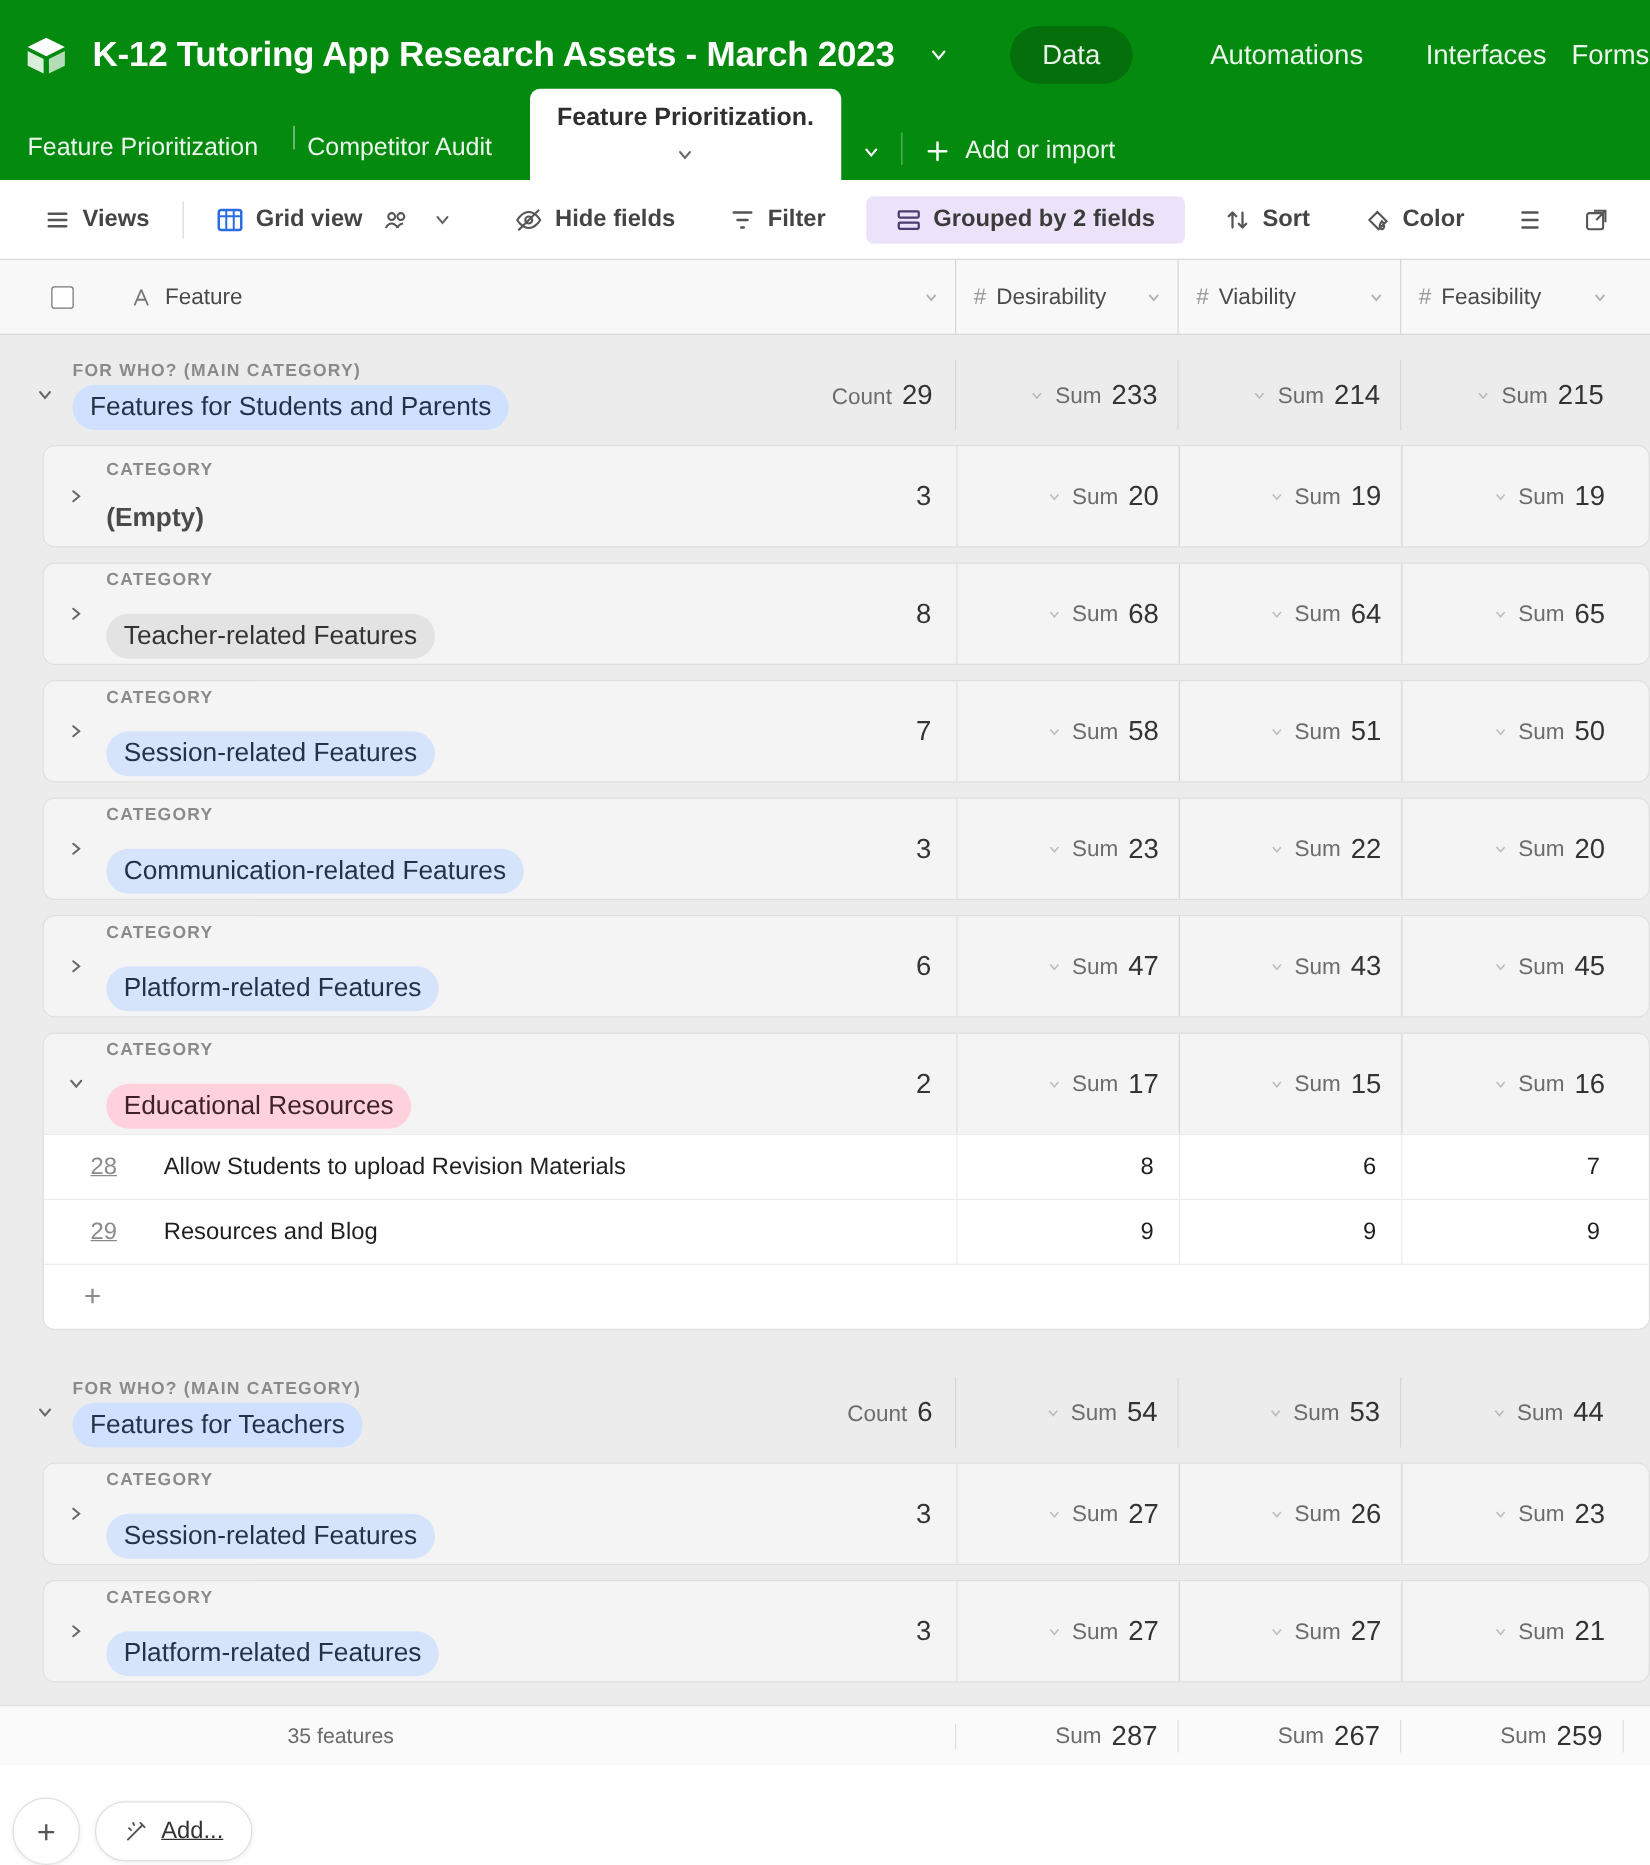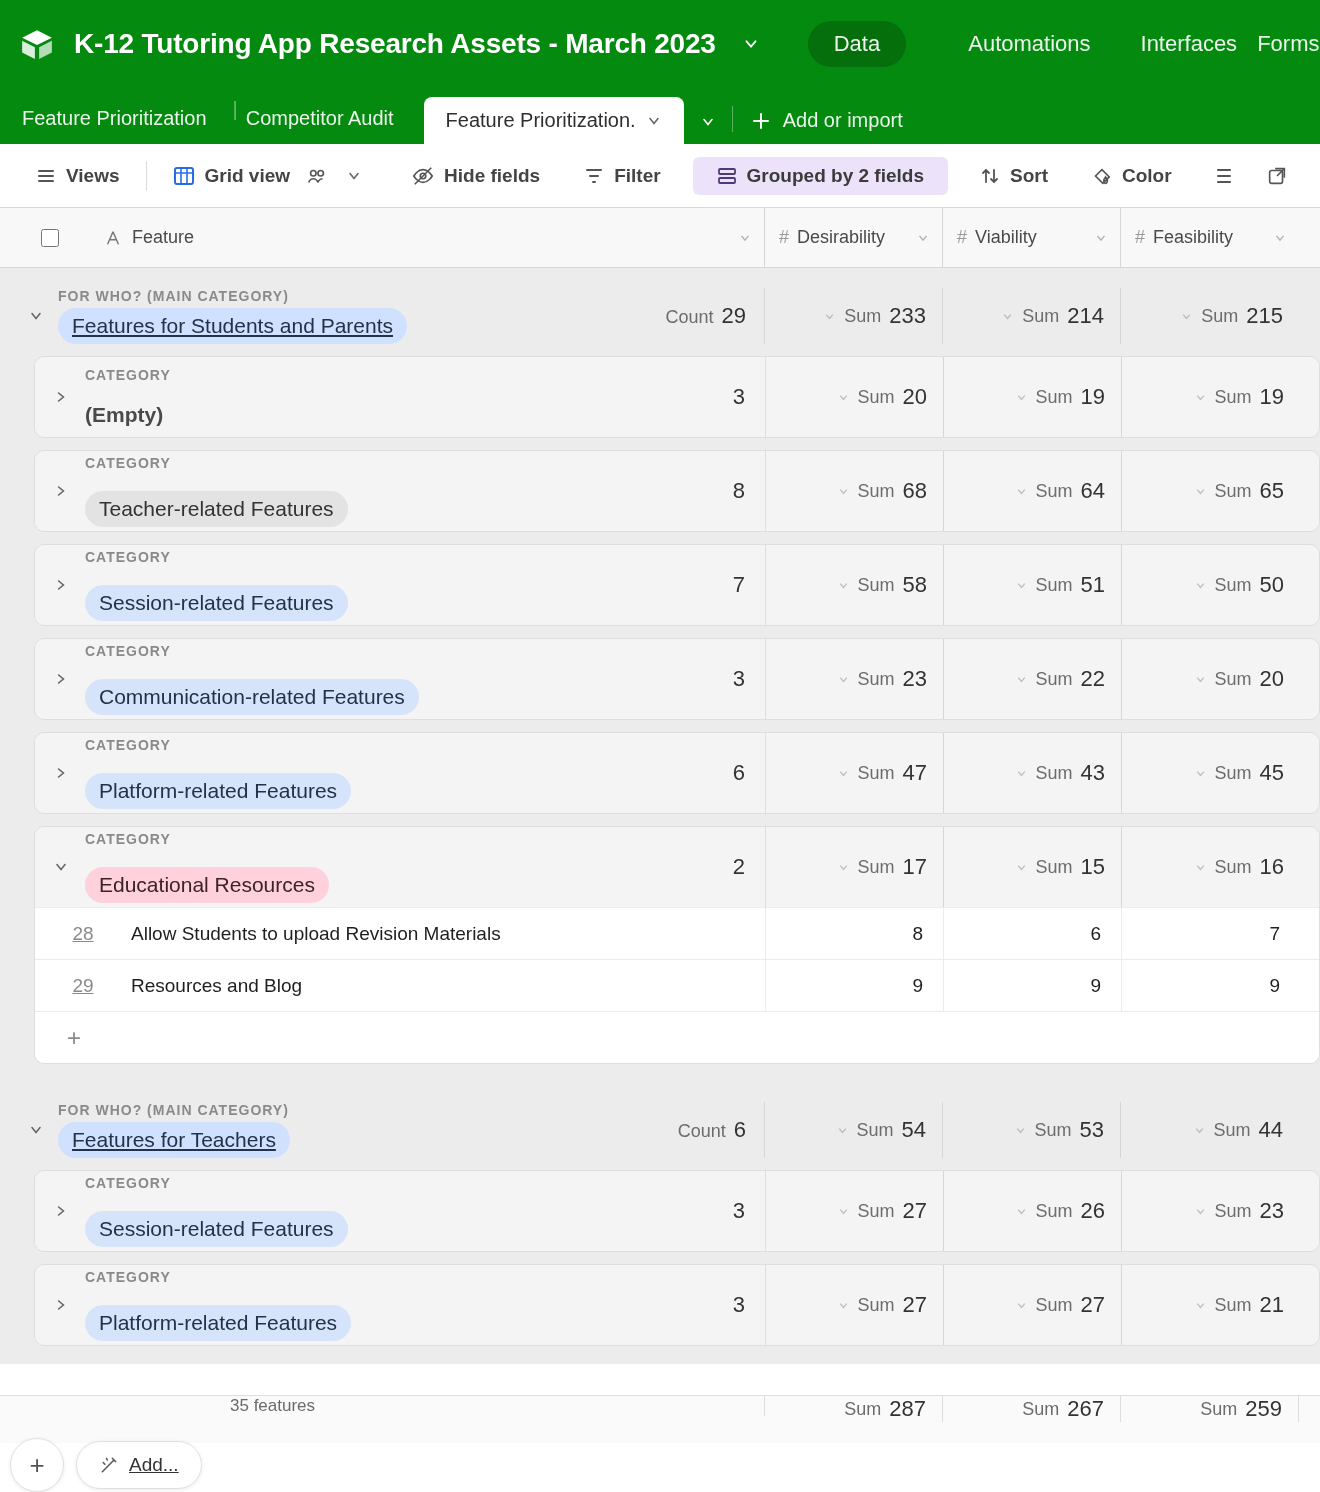--- a/index.html
+++ b/index.html
@@ -72,26 +72,27 @@
     font-size: 20px;
     padding: 0 8px 14px 8px;
     align-self: center;
   }
   .tab-active {
     background: #fff;
     border-top-left-radius: 8px;
     border-top-right-radius: 8px;
     padding: 12px 22px;
     font-size: 20px;
-    font-weight: 400;
+    font-weight: 700;
     color: #2f2f2f;
     display: flex;
     align-items: center;
     gap: 10px;
     margin-left: 12px;
+    flex-direction: column;
   }
   .tab-caret-only {
     color: rgba(255,255,255,0.92);
     padding: 10px 16px 14px 16px;
     font-size: 18px;
   }
   .tab-sep-vert {
     width: 1px;
     height: 26px;
     background: rgba(255,255,255,0.35);
@@ -203,21 +204,21 @@
     color: #8a8a8a;
     font-weight: 600;
   }
   .mg-chip {
     display: inline-block;
     border-radius: 999px;
     padding: 6px 14px;
     font-size: 21px;
     font-weight: 500;
   }
-  .chip-blue  { background: #cfe1ff; color: #213349; text-decoration: underline; }
+  .chip-blue  { background: #cfe1ff; color: #213349; }
   .chip-lightblue { background: #d6e4fb; color: #223249; }
   .chip-gray  { background: #e3e3e3; color: #333; }
   .chip-pink  { background: #ffd1dc; color: #3d2229; }
   .mg-count {
     margin-left: auto;
     margin-right: 18px;
     color: #6c6c6c;
     font-size: 18px;
     display: flex; gap: 8px; align-items: baseline;
   }
@@ -293,27 +294,26 @@
     height: 52px;
     display: flex; align-items: center;
     padding-left: 32px;
     color: #8a8a8a;
     font-size: 24px;
     border-top: 1px solid #ececec;
   }
 
   .footer-sum-row {
     display: flex;
-    align-items: flex-start;
+    align-items: center;
     height: 48px;
     border-top: 1px solid #dedede;
     background: #fafafa;
     font-size: 17px;
     color: #6a6a6a;
-    margin-top: 31px;
   }
   .footer-sum-row .fs-left {
     flex: 0 0 765px;
     border-right: 1px solid #dedede;
     display: flex; align-items: center;
     padding-left: 230px;
   }
   .footer-sum-row .sum-cell { border-right: 1px solid #dedede; }
 
   

